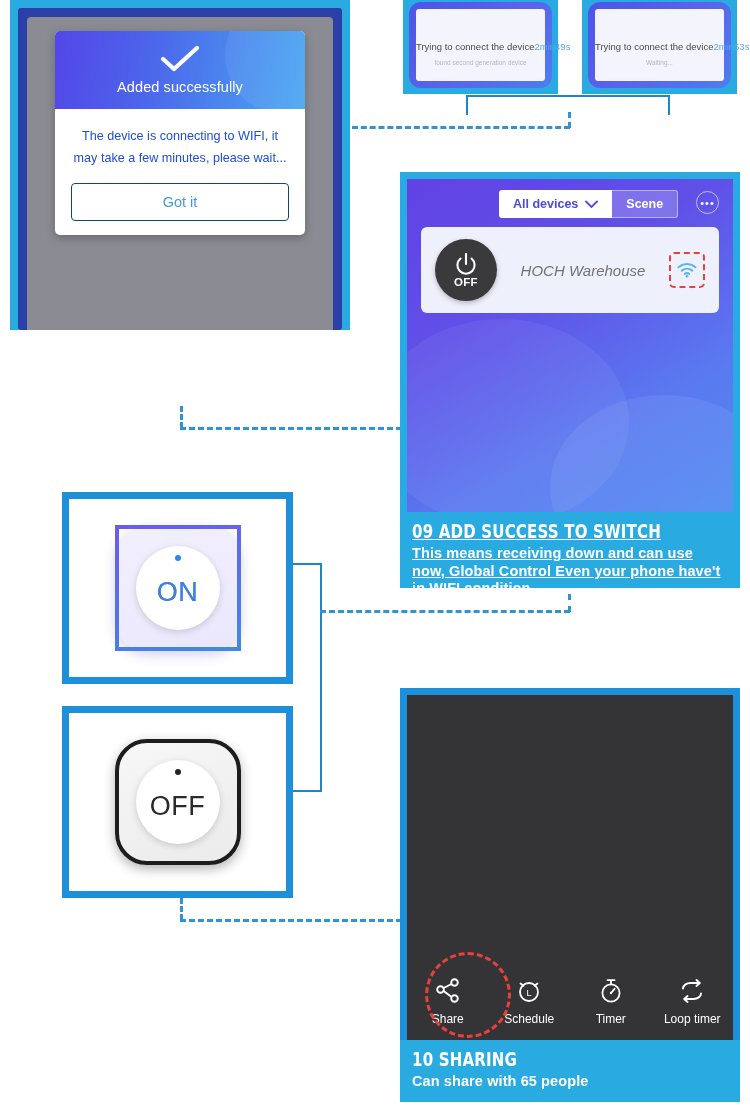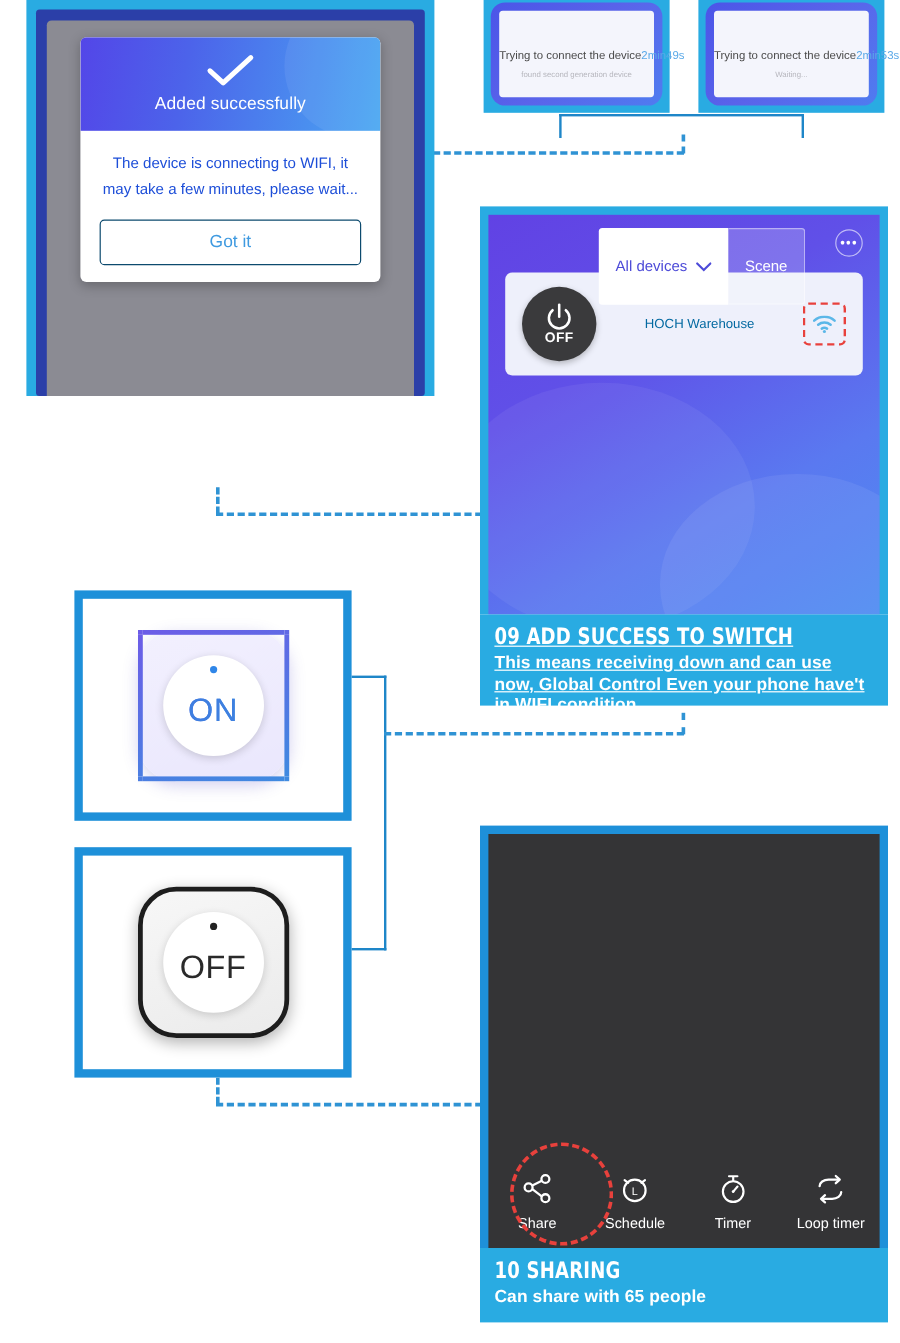--- a/index.html
+++ b/index.html
@@ -14,21 +14,21 @@
   .photo{position:relative;overflow:hidden;box-sizing:border-box;}
   .caption{background:#29ABE2;color:#fff;box-sizing:border-box;padding:10px 12px 12px 12px;}
   .cap-title{
     font-family:"DejaVu Sans Condensed","Liberation Sans",sans-serif;
     font-weight:bold;font-size:19px;letter-spacing:.2px;line-height:1.05;
     transform:scaleX(.88);transform-origin:left center;white-space:nowrap;
   }
   .cap-sub{font-size:14.5px;line-height:1.22;margin-top:3px;font-weight:bold;letter-spacing:.1px;}
 
   
-  #p08{left:22px;top:0px;width:340px;height:406px;}
+  #p08{left:10px;top:0px;width:340px;height:406px;}
   #p08 .photo{
     width:340px;height:330px;
     background:#29ABE2;padding:8px 8px 0 8px;
   }
   #p08 .phoneframe{
     width:100%;height:100%;box-sizing:border-box;
     background:#2B3FA8;border-radius:3px;padding:9px 9px 0 9px;
   }
   #p08 .screen{
     width:100%;height:100%;box-sizing:border-box;background:#8b8b93;
@@ -68,42 +68,42 @@
   #p09 .screen:before{
     content:"";position:absolute;left:-10%;top:42%;width:78%;height:62%;border-radius:50%;
     background:rgba(255,255,255,.06);
   }
   #p09 .screen:after{
     content:"";position:absolute;right:-14%;bottom:-20%;width:70%;height:55%;border-radius:50%;
     background:rgba(255,255,255,.07);
   }
   .segbar{position:absolute;left:92px;top:11px;display:flex;z-index:3;}
   .seg{
-    font-size:12.5px;padding:24px 14px;box-sizing:border-box;
-    display:flex;align-items:center;gap:7px;white-space:nowrap;
+    font-size:12.5px;padding:6px 14px;box-sizing:border-box;
+    display:flex;align-items:center;gap:7px;white-space:nowrap;font-weight:bold;
   }
   .seg.active{background:#fff;color:#4d4bd8;border-radius:3px 0 0 3px;}
   .seg.inactive{background:rgba(255,255,255,.20);color:#fff;border-radius:0 3px 3px 0;
                 border:1px solid rgba(255,255,255,.45);border-left:none;}
   .dots-btn{
     position:absolute;right:14px;top:12px;width:21px;height:21px;border-radius:50%;
     border:1px solid rgba(255,255,255,.6);color:#fff;display:flex;align-items:center;
     justify-content:center;font-size:11px;letter-spacing:1px;line-height:0;z-index:3;
   }
   .devcard{
     position:absolute;left:14px;right:14px;top:48px;height:86px;background:#eef0fb;
     border-radius:6px;display:flex;align-items:center;padding:0 14px;box-sizing:border-box;z-index:2;
   }
   .powerknob{
     width:62px;height:62px;border-radius:50%;background:#3a3a3c;color:#fff;
     display:flex;flex-direction:column;align-items:center;justify-content:center;flex:none;
     box-shadow:0 2px 5px rgba(0,0,0,.25);
   }
   .powerknob .lbl{font-size:11.5px;font-weight:bold;margin-top:-2px;letter-spacing:.3px;}
-  .devname{flex:1;text-align:center;color:#0369a1;font-size:11px;}
+  .devname{flex:1;text-align:center;color:#737373;font-size:15px;font-style:italic;}
   .wifi-wrap{
     width:32px;height:32px;border:2px dashed #e8413c;border-radius:5px;flex:none;
     display:flex;align-items:center;justify-content:center;
   }
 
   
   #p10{left:400px;top:688px;width:340px;height:412px;}
   #p10 .photo{
     width:340px;height:352px;box-sizing:border-box;background:#1E90D9;padding:7px 7px 0 7px;
   }

